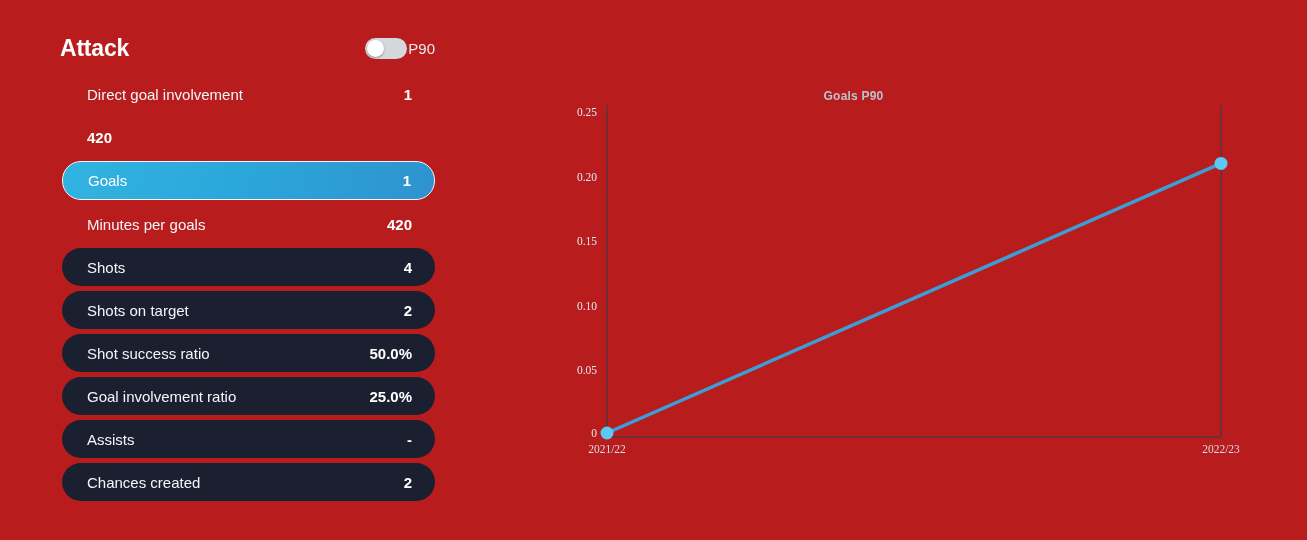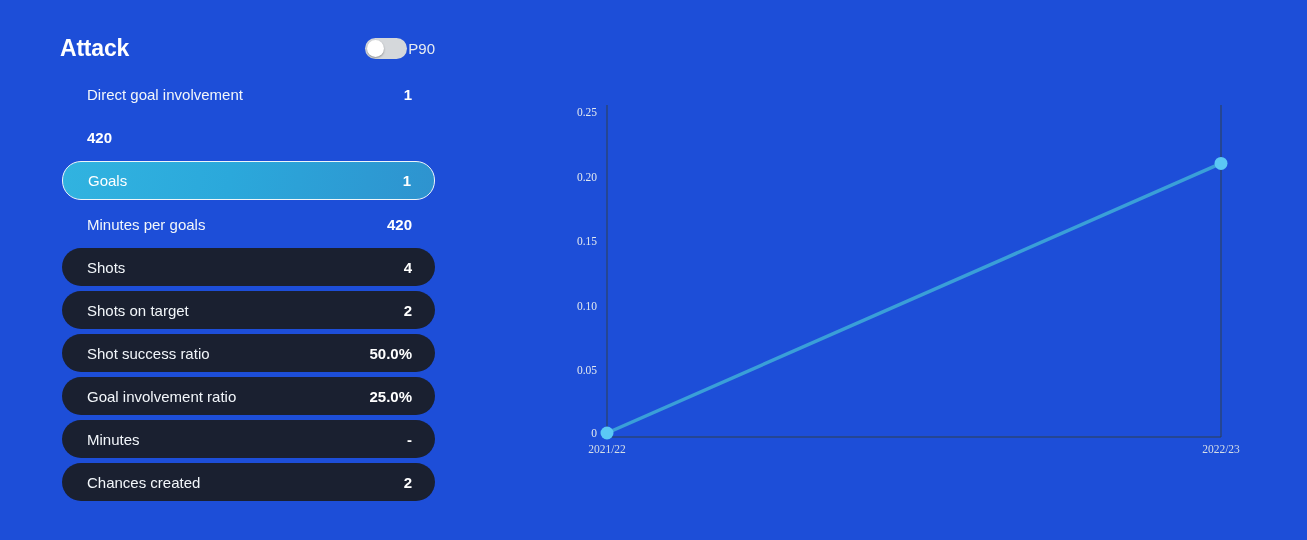--- a/index.html
+++ b/index.html
@@ -9,21 +9,21 @@
     height: 540px;
     background: #1c2b39;
     font-family: "Liberation Sans", sans-serif;
     overflow: hidden;
   }
 
   #app {
     position: relative;
     width: 1307px;
     height: 540px;
-    background: #1d4ed8;
+    background: #b91c1c;
   }
 
   
   .left-panel {
     position: absolute;
     left: 0;
     top: 0;
     width: 470px;
     height: 540px;
   }
@@ -219,34 +219,35 @@
         <span class="stat-label">Shot success ratio</span>
         <span class="stat-value">50.0%</span>
       </div>
 
       <div class="stat-row filled">
         <span class="stat-label">Goal involvement ratio</span>
         <span class="stat-value">25.0%</span>
       </div>
 
       <div class="stat-row filled">
-        <span class="stat-label">Minutes</span>
+        <span class="stat-label">Assists</span>
         <span class="stat-value">-</span>
       </div>
 
       <div class="stat-row filled">
         <span class="stat-label">Chances created</span>
         <span class="stat-value">2</span>
       </div>
 
     </div>
   </div>
 
   <div class="chart-panel">
 
+    <div class="chart-title">Goals P90</div>
 
     <svg class="plot-svg" width="837" height="540">
 
       <line id="axis-left" x1="137" y1="105" x2="137" y2="437" stroke="#2f3f4e" stroke-width="1"></line>
       <line id="axis-right" x1="751" y1="105" x2="751" y2="437" stroke="#2f3f4e" stroke-width="1"></line>
       <line id="axis-bottom" x1="137" y1="437" x2="751" y2="437" stroke="#2f3f4e" stroke-width="1"></line>
 
       <text class="tick-y" x="127" y="116">0.25</text>
       <text class="tick-y" x="127" y="181">0.20</text>
       <text class="tick-y" x="127" y="245">0.15</text>

